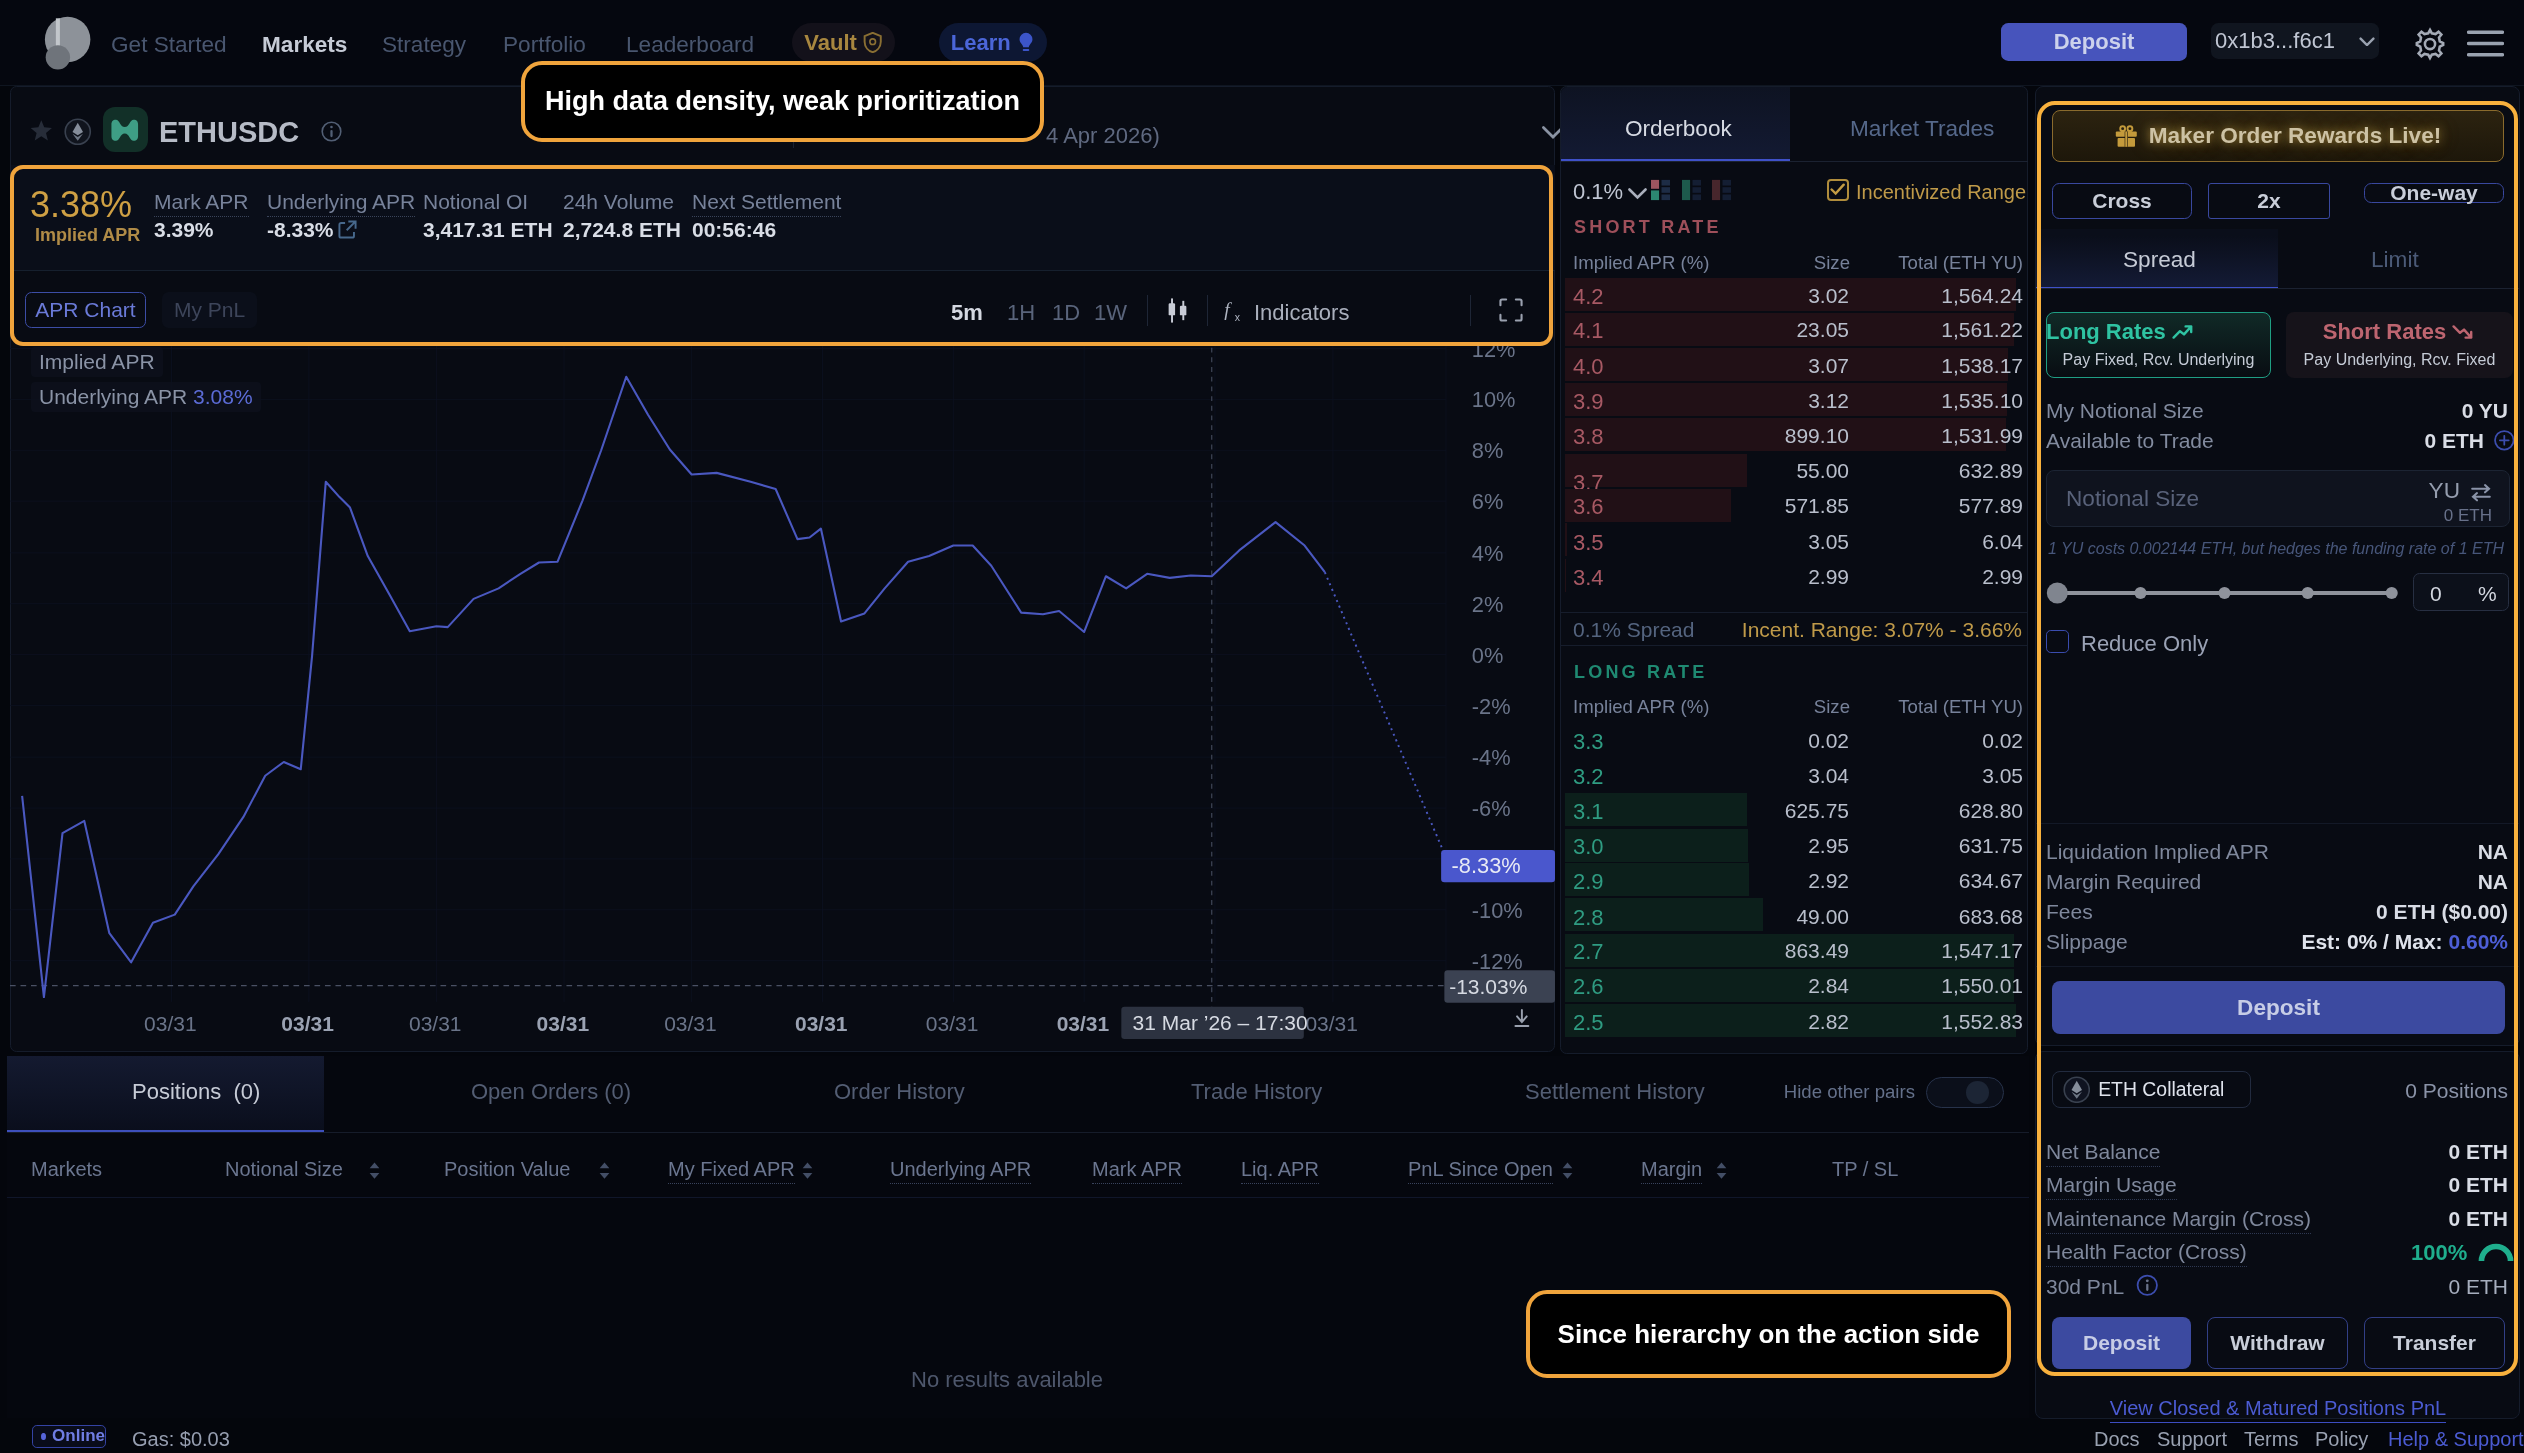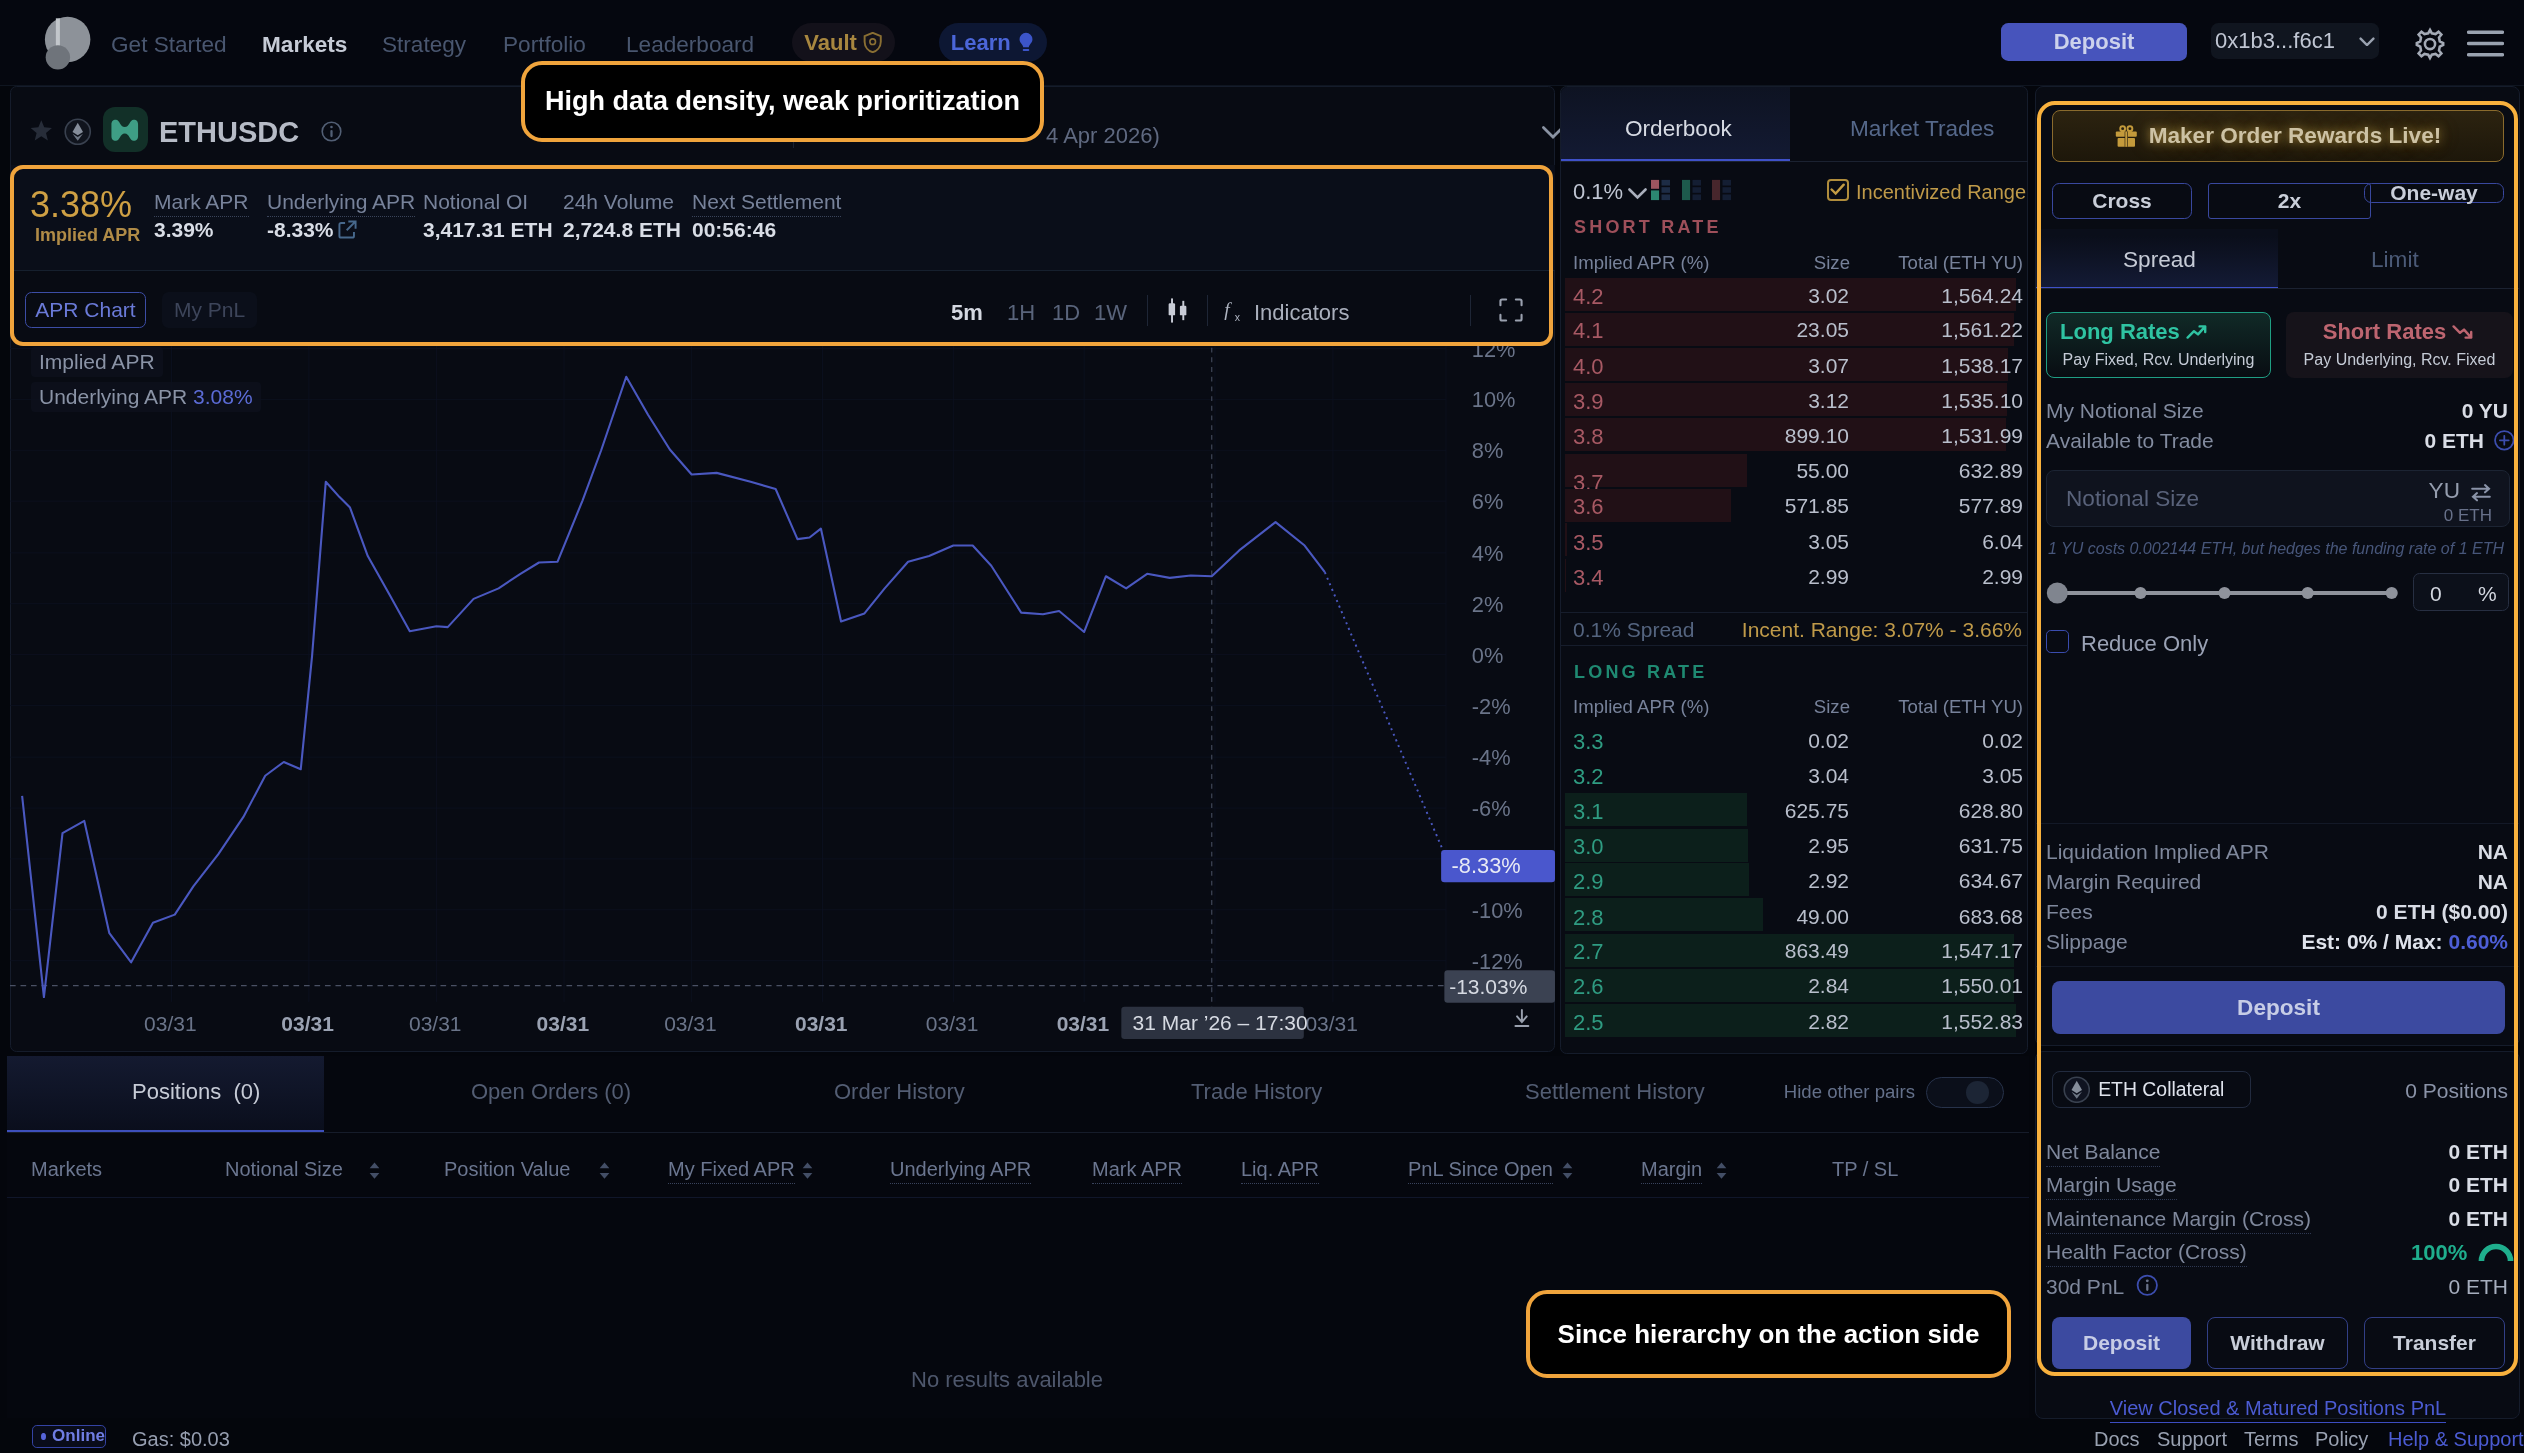--- a/index.html
+++ b/index.html
@@ -318,29 +318,29 @@
         <rect x="3.2" y="16" width="21.6" height="11" rx="1.2"></rect>
         <rect x="12" y="8" width="4" height="19" fill="#1d170a"></rect>
         <rect x="12.7" y="8" width="2.6" height="19" fill="#c49b3c"></rect>
         <circle cx="9.5" cy="4.5" r="3" fill="none" stroke="#c49b3c" stroke-width="2.4"></circle>
         <circle cx="18.5" cy="4.5" r="3" fill="none" stroke="#c49b3c" stroke-width="2.4"></circle>
       </g>
     </svg>
  <span style="font-size:22.6px;font-weight:bold;color:#cdc2a4;text-shadow:0 0 9.7px rgba(220,180,80,.65),0 0 21px rgba(220,180,80,.35)">Maker Order Rewards Live!</span>
 </div>
 <div class="a" style="left:2052px;top:183px;width:140px;height:36px;border:1.6px solid #39489f;border-radius:7.3px;display:flex;align-items:center;justify-content:center;font-size:21px;font-weight:bold;color:#c9ced9">Cross</div>
-<div class="a" style="left:2208px;top:183px;width:163px;height:36px;border:1.6px solid #39489f;border-radius:3px;display:flex;align-items:center;justify-content:center;font-size:21px;font-weight:bold;color:#c9ced9">2x</div>
+<div class="a" style="left:2208px;top:183px;width:122px;height:36px;border:1.6px solid #39489f;border-radius:3px;display:flex;align-items:center;justify-content:center;font-size:21px;font-weight:bold;color:#c9ced9">2x</div>
 <div class="a" style="left:2364px;top:183px;width:140px;height:20px;border:1.6px solid #39489f;border-radius:7.3px;display:flex;align-items:center;justify-content:center;font-size:21px;font-weight:bold;color:#c9ced9">One-way</div>
 <div class="a" style="left:2036px;top:229px;width:242px;height:60px;background:linear-gradient(0deg,#141b36 0%,#0a0e1a 88%)"></div>
 <div class="a" style="left:2036px;top:287px;width:242px;height:2.4px;background:#3f51c9"></div>
 <div class="a" style="left:2036px;top:288px;width:483px;height:0.8px;background:#1b2231"></div>
 <div class="a" style="left:2123px;top:247px;font-size:22.6px;color:#c6cbd6">Spread</div>
 <div class="a" style="left:2371px;top:247px;font-size:22.6px;color:#4b5a77">Limit</div>
 <div class="a" style="left:2046px;top:312px;width:225px;height:66px;border:1.6px solid #1f9e83;border-radius:8px;background:linear-gradient(180deg,rgba(22,62,52,.6),rgba(10,18,16,.25))"></div>
-<div class="a" style="left:2046px;top:319px;width:178px;text-align:center;font-size:22px;font-weight:bold;color:#2fc3a2">Long Rates
+<div class="a" style="left:2046px;top:319px;width:178px;font-size:22px;font-weight:bold;color:#2fc3a2">Long Rates
  <svg width="24" height="18" viewBox="0 0 30 22" style="display:inline;vertical-align:-1.6px">
       <path d="M2 18 L10 10 L15 14 L24 4 M24 11 V4 H17" fill="none" stroke="#2fc3a2" stroke-width="3" stroke-linecap="round" stroke-linejoin="round"></path>
     </svg></div>
 <div class="a" style="left:2046px;top:351px;width:225px;text-align:center;font-size:16px;color:#c5cbd6">Pay Fixed, Rcv. Underlying</div>
 <div class="a" style="left:2286px;top:312px;width:227px;height:66px;border-radius:8px;background:#16131a"></div>
 <div class="a" style="left:2286px;top:319px;width:227px;text-align:center;font-size:22px;font-weight:bold;color:#bd6570">Short Rates
  <svg width="24" height="18" viewBox="0 0 30 22" style="display:inline;vertical-align:-1.6px">
       <path d="M2 4 L10 12 L15 8 L24 18 M24 11 V18 H17" fill="none" stroke="#bd6570" stroke-width="3" stroke-linecap="round" stroke-linejoin="round"></path>
     </svg></div>
 <div class="a" style="left:2286px;top:351px;width:227px;text-align:center;font-size:16px;color:#c5cbd6">Pay Underlying, Rcv. Fixed</div>

